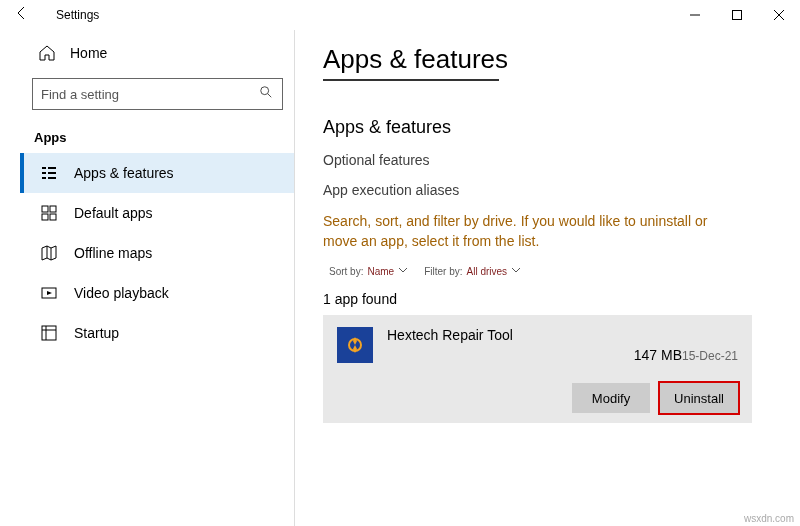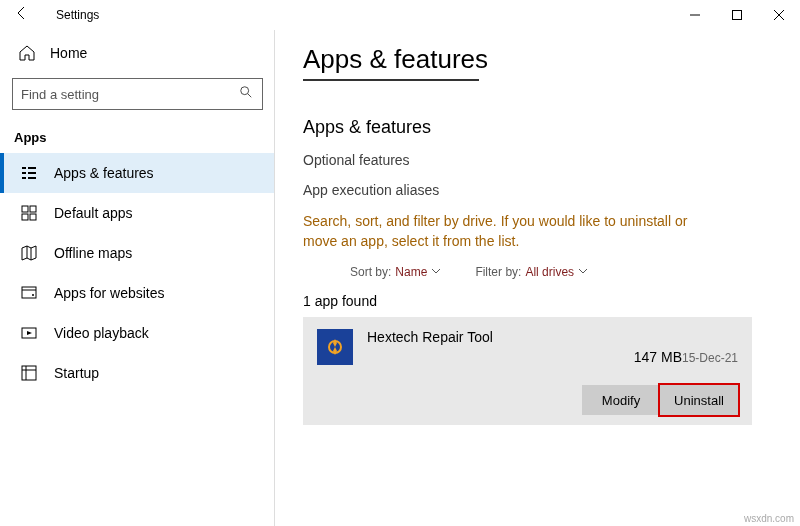--- a/index.html
+++ b/index.html
@@ -6,21 +6,21 @@
   html, body { width: 800px; height: 526px; background: #fff; overflow: hidden; }
   .window { width: 100%; height: 100%; display: flex; flex-direction: column; }
   .titlebar { height: 30px; display: flex; align-items: center; justify-content: space-between; padding: 0 0 0 8px; }
   .titlebar-left { display: flex; align-items: center; gap: 20px; }
   .titlebar-left .back { width: 28px; text-align: center; font-size: 16px; color: #000; cursor: pointer; }
   .titlebar-title { font-size: 12px; color: #000; }
   .winctrls { display: flex; }
   .winctrl { width: 42px; height: 30px; display: flex; align-items: center; justify-content: center; font-size: 12px; cursor: pointer; }
   .winctrl svg { width: 10px; height: 10px; }
   .body { flex: 1; display: flex; overflow: hidden; }
-  .sidebar { width: 275px; border-right: none; display: flex; flex-direction: column; padding-top: 6px; position: relative; }
+  .sidebar { width: 275px; border-right: none; display: flex; flex-direction: column; padding-top: 6px; position: relative; margin-left: 20px; }
   .home-row { display: flex; align-items: center; gap: 14px; padding: 8px 16px 10px 18px; cursor: pointer; }
   .home-row .icon { width: 18px; height: 18px; }
   .home-row .label { font-size: 14px; }
   .searchbox { margin: 6px 12px 14px 12px; height: 32px; border: 1px solid #666; display: flex; align-items: center; padding: 0 8px; }
   .searchbox input { flex: 1; border: none; outline: none; font-size: 13px; color: #0f172a; background: transparent; }
   .searchbox input::placeholder { color: #555; }
   .searchbox .sicon { width: 16px; text-align: center; color: #333; }
   .section-title { font-size: 13px; font-weight: 600; padding: 6px 14px 8px 14px; }
   .nav { display: flex; flex-direction: column; }
   .nav-item { display: flex; align-items: center; gap: 16px; padding: 11px 14px 11px 20px; font-size: 14px; cursor: pointer; position: relative; }
@@ -30,36 +30,36 @@
   .divider { position: absolute; right: 0; top: 0; bottom: 0; width: 1px; background: #ddd; }
   .main { flex: 1; padding: 14px 48px 0 28px; overflow: auto; }
   .page-title { font-size: 26px; font-weight: 400; margin-bottom: 4px; }
   .page-title-underline { width: 176px; border-bottom: 2px solid #333; margin-bottom: 36px; }
   .sub-title { font-size: 18px; font-weight: 400; margin-bottom: 14px; }
   .link { color: #404040; font-size: 14px; margin-bottom: 14px; display: block; cursor: pointer; }
   .desc { font-size: 14px; color: #a16207; line-height: 1.4; margin: 8px 0 14px 0; max-width: 400px; }
   .filterbox { width: 236px; height: 32px; border: 1px solid #555; display: flex; align-items: center; padding: 0 8px; margin-bottom: 14px; }
   .filterbox input { flex: 1; border: none; outline: none; font-size: 14px; background: transparent; }
   .filterbox .sicon { color: #555; }
-  .sortrow { display: flex; gap: 34px; font-size: 12px; color: #5a5a5a; margin-bottom: 14px; padding-left: 6px; margin-left: 41px; }
+  .sortrow { display: flex; gap: 16px; font-size: 10px; color: #5a5a5a; margin-bottom: 14px; padding-left: 6px; }
   .sortrow .sort-item { display: flex; align-items: center; gap: 4px; cursor: pointer; }
   .sortrow .val { color: #7f1d1d; }
   .sortrow svg { width: 10px; height: 10px; }
   .found { font-size: 14px; margin-bottom: 8px; }
   .app-card { background: #e8e8e8; padding: 12px 14px 10px 14px; display: flex; flex-direction: column; }
   .app-card-top { display: flex; gap: 14px; }
   .app-icon { width: 36px; height: 36px; background: #1a4199; display: flex; align-items: center; justify-content: center; color: #f2a324; font-weight: bold; }
   .app-icon svg { width: 22px; height: 22px; }
   .app-meta { flex: 1; display: flex; flex-direction: column; gap: 0; }
   .app-name { font-size: 14px; }
   .app-ver { font-size: 12px; color: #666; }
   .app-right { display: flex; flex-direction: row; align-items: flex-end; }
   .app-size { font-size: 14px; }
   .app-date { font-size: 12px; color: #666; }
-  .app-card-bottom { display: flex; justify-content: flex-end; margin-top: 20px; }
+  .app-card-bottom { display: flex; justify-content: flex-end; gap: 10px; margin-top: 20px; }
   .btn { min-width: 78px; height: 30px; background: #ccc; border: none; font-size: 13px; cursor: pointer; }
   .btn.uninstall { outline: 2px solid #d40000; }
   .watermark { position: fixed; right: 6px; bottom: 2px; font-size: 10px; color: #aaa; }
 </style>
 </head>
 <body>
 
 <div class="window">
   <div class="titlebar">
     <div class="titlebar-left">
@@ -144,30 +144,20 @@
                 <path d="M2 4 L7 2 L11 4 L16 2 V14 L11 16 L7 14 L2 16 Z" stroke="#000" fill="none"></path>
                 <line x1="7" y1="2" x2="7" y2="14" stroke="#000"></line>
                 <line x1="11" y1="4" x2="11" y2="16" stroke="#000"></line>
               </svg>
           </span>
           <span>Offline maps</span>
         </div>
         <div class="nav-item">
           <span class="icon">
             <svg viewBox="0 0 18 18">
-                <rect x="2" y="3" width="14" height="11" stroke="#000" fill="none"></rect>
-                <line x1="2" y1="6" x2="16" y2="6" stroke="#000"></line>
-                <circle cx="13" cy="11" r="1" fill="#000"></circle>
-              </svg>
-          </span>
-          <span>Apps for websites</span>
-        </div>
-        <div class="nav-item">
-          <span class="icon">
-            <svg viewBox="0 0 18 18">
                 <rect x="2" y="4" width="14" height="10" stroke="#000" fill="none"></rect>
                 <path d="M7 7 L12 9 L7 11 Z" fill="#000"></path>
               </svg>
           </span>
           <span>Video playback</span>
         </div>
         <div class="nav-item">
           <span class="icon">
             <svg viewBox="0 0 18 18">
                 <rect x="2" y="2" width="14" height="14" stroke="#000" fill="none"></rect>

